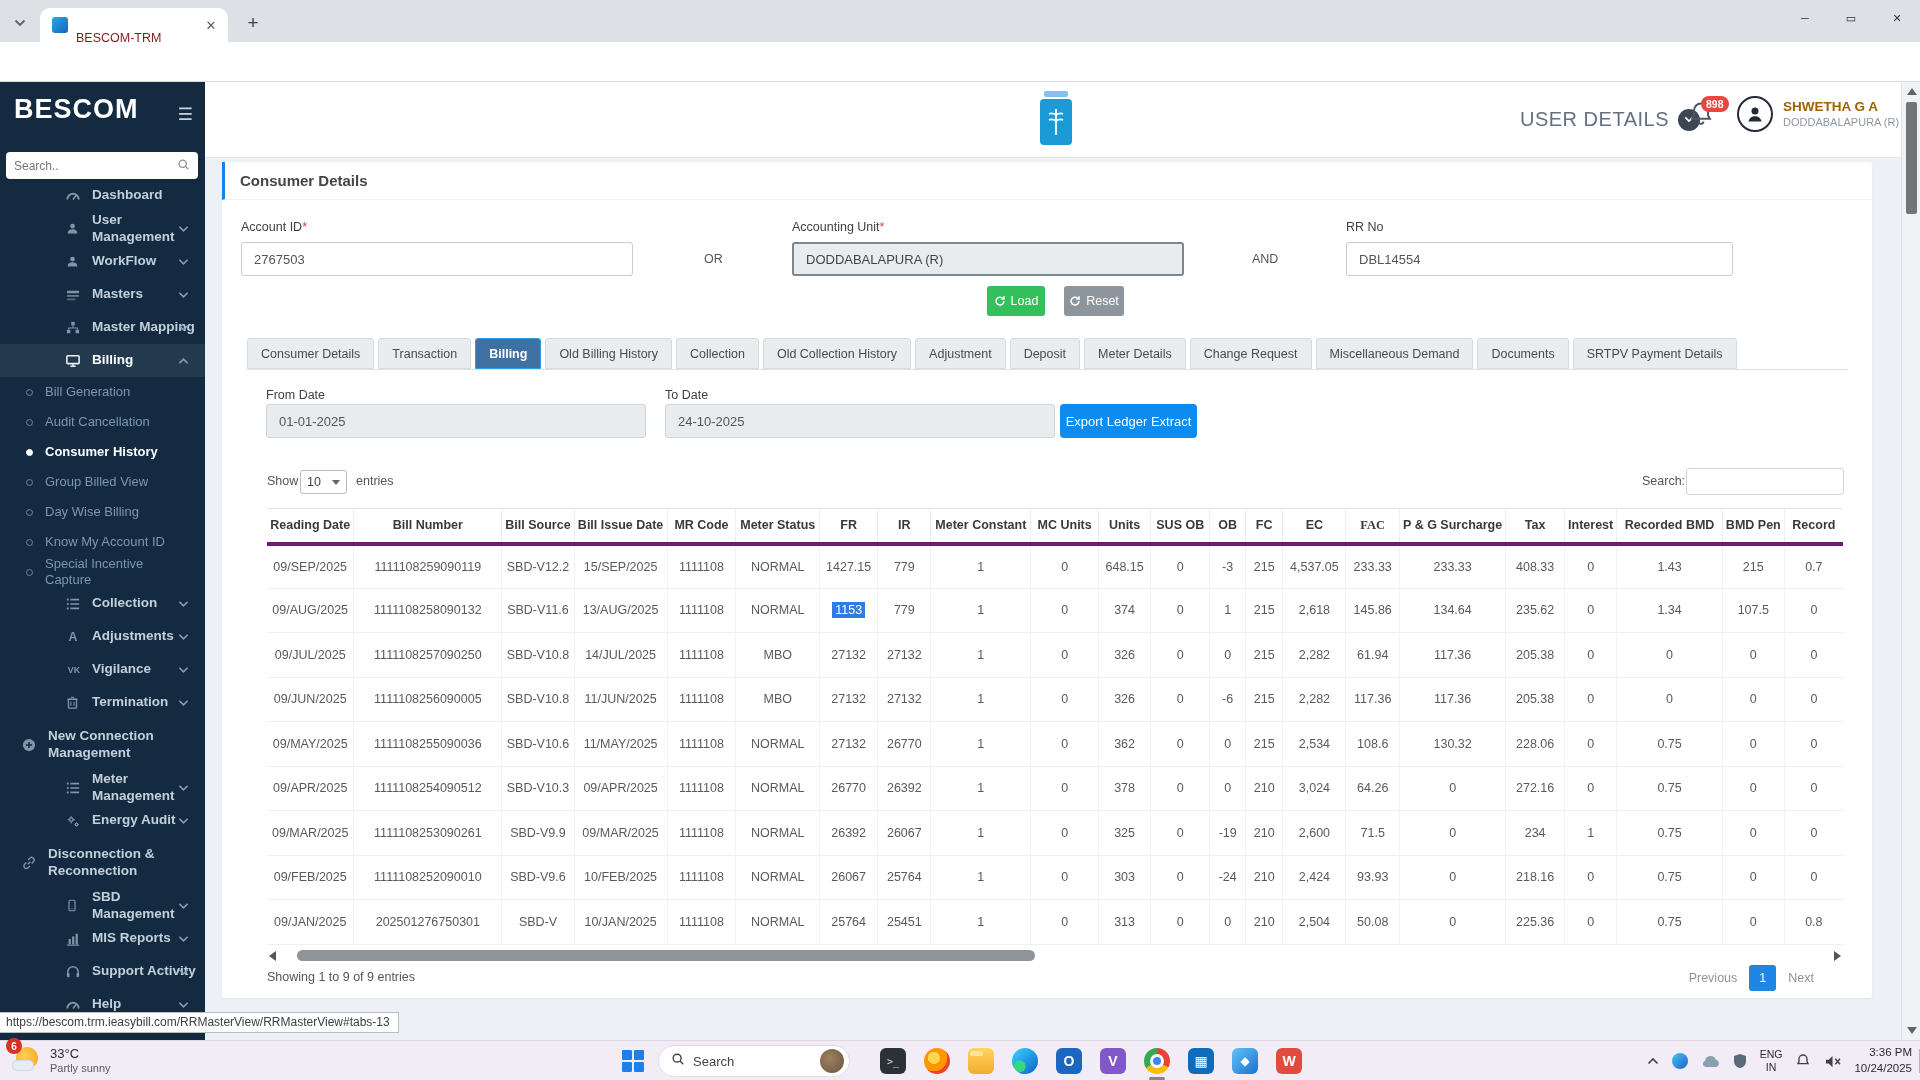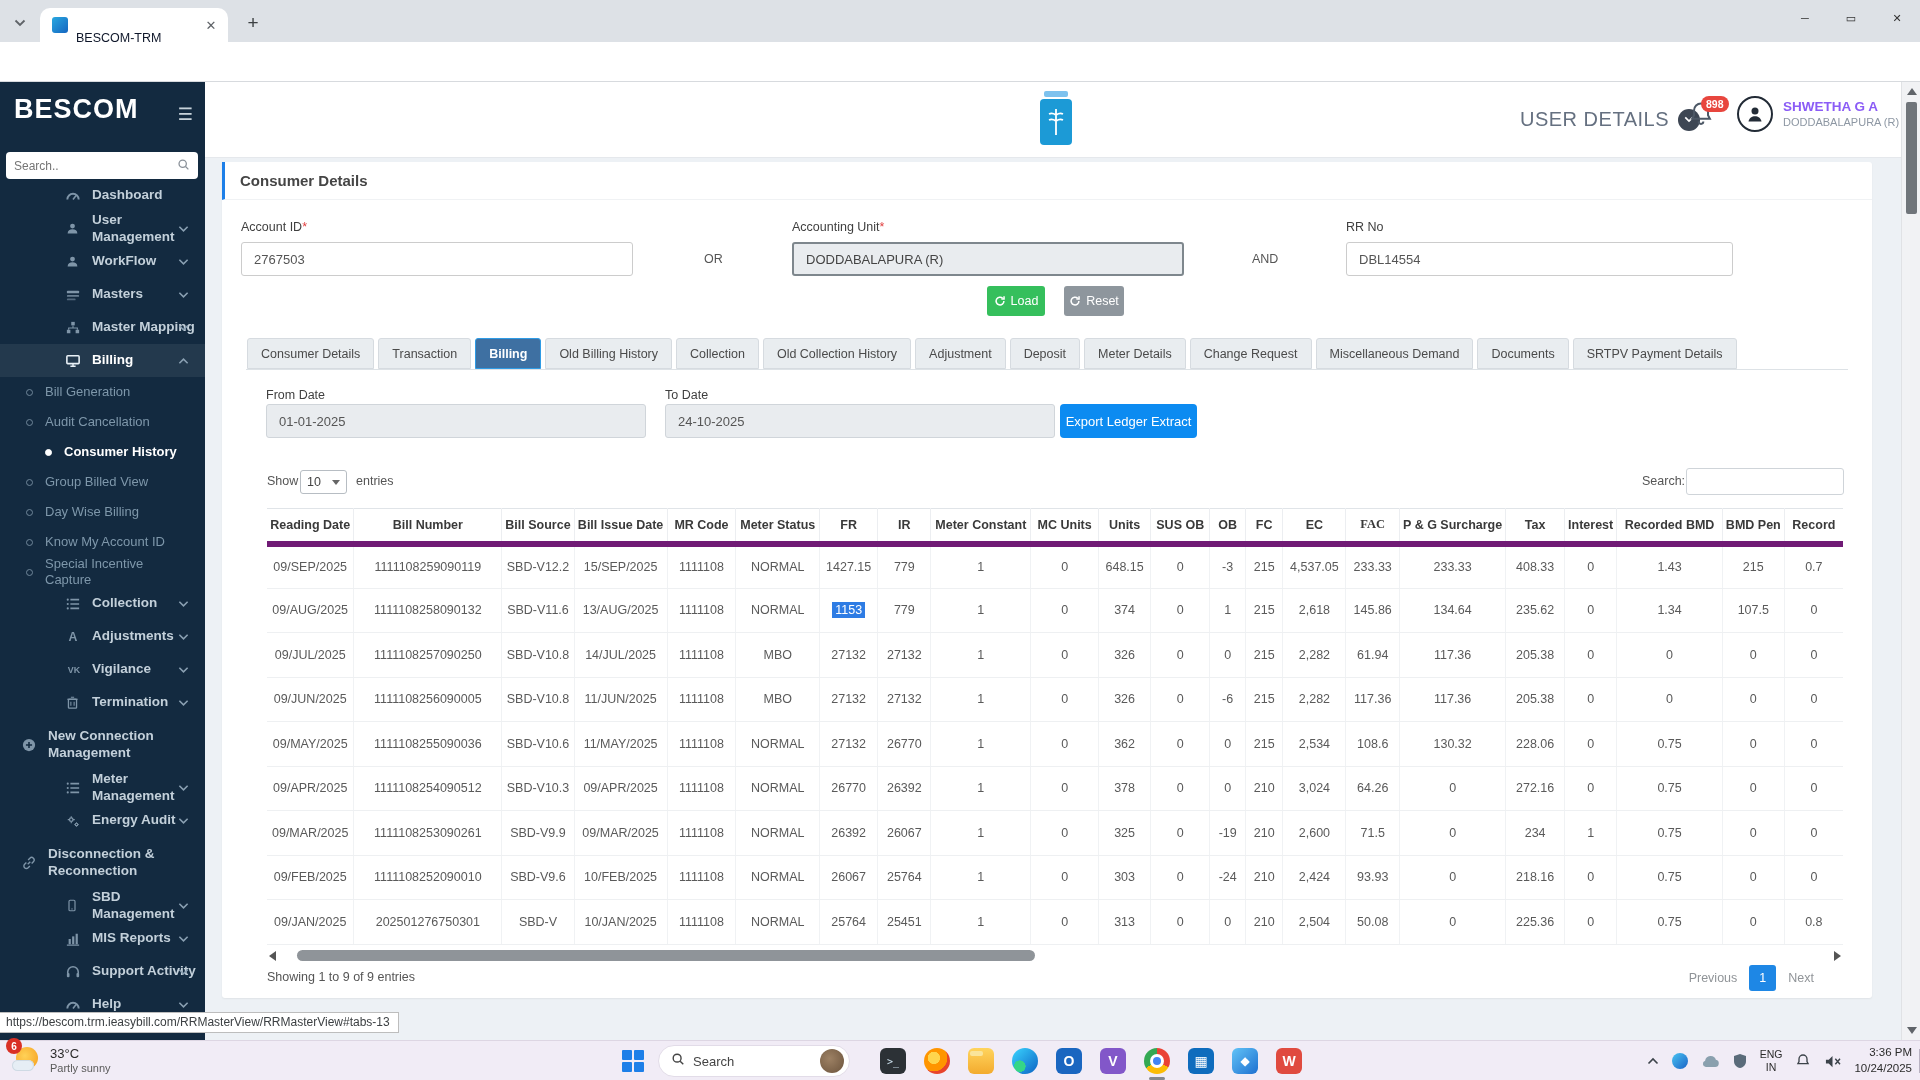--- a/index.html
+++ b/index.html
@@ -3,21 +3,21 @@
 <meta charset="utf-8">
 <style>
   * { box-sizing: border-box; margin: 0; padding: 0; }
   html,body { width:1920px; height:1080px; overflow:hidden; font-family:"Liberation Sans",sans-serif; background:#fff; }
 
   
   #tabstrip { position:absolute; left:0; top:0; width:1920px; height:42px; background:#dde1e6; }
   #tab-search { position:absolute; left:10px; top:13px; width:20px; height:20px; color:#5f6368; display:flex; align-items:center; justify-content:center; }
   #browser-tab { position:absolute; left:40px; top:8px; width:188px; height:34px; background:#fff; border-radius:10px 10px 0 0; display:flex; align-items:center; padding:0 8px 0 12px; }
   .favicon { width:16px; height:16px; border-radius:3px; background:linear-gradient(135deg,#29a8e0,#1565c0); margin-right:8px; flex:none; }
-  #tab-title { font-size:12.5px; color:#0f172a; flex:1; white-space:nowrap; overflow:hidden;margin-top:25px; }
+  #tab-title { font-size:12.5px; color:#7f1d1d; flex:1; white-space:nowrap; overflow:hidden;margin-top:25px; }
   .tab-close { color:#5f6368; font-size:13px; width:18px; height:18px; display:flex; align-items:center; justify-content:center; border-radius:50%; }
   #new-tab { position:absolute; left:240px; top:10px; width:26px; height:26px; color:#3c4043; font-size:19px; display:flex; align-items:center; justify-content:center; }
   .win-controls { position:absolute; right:0; top:0; height:36px; display:flex; }
   .win-btn { width:46px; height:36px; display:flex; align-items:center; justify-content:center; color:#333; font-size:11px; }
   #navbar { position:absolute; left:0; top:42px; width:1920px; height:40px; background:#fff; border-bottom:1px solid #d7dade; }
   .nav-ico { position:absolute; top:47px; width:28px; height:28px; display:flex; align-items:center; justify-content:center; color:#5f6368; font-size:17px; border-radius:50%; }
   #omnibox { position:absolute; left:118px; top:47px; width:1630px; height:30px; background:#eef1f4; border-radius:15px; display:flex; align-items:center; padding:0 12px; }
   #url-text { font-size:14px; color:#202124; margin-left:10px; flex:1; }
   #profile-avatar { position:absolute; left:1845px; top:48px; width:29px; height:29px; border-radius:50%; background:#e8710a; display:flex; align-items:center; justify-content:center; }
 
@@ -33,38 +33,38 @@
   .nav-item .nicon { width:16px; margin-left:22px; margin-right:10px; color:#7f95a8; display:flex; align-items:center; flex:none; }
   .nav-item .nlabel { font-size:13.5px; font-weight:600; line-height:1.25; width:122px; }
   .nav-item .chev { position:absolute; right:16px; color:#8aa0b2; display:flex; }
   .nav-item.parent { height:33px;padding-left:44px; }
   .nav-item.wrap { height:52px; }
   .nav-item.active-parent { background:rgba(255,255,255,.07); color:#fff; }
   .nav-item.active-parent .nicon { color:#e9f1f7; }
   .nav-item.sub { height:30px; color:#7e97aa; }
   .nav-item.sub .nlabel { font-size:13px; font-weight:400; }
   .nav-item.sub .bullet { width:7px; height:7px; border:1.4px solid #6f8699; border-radius:50%; margin-left:26px; margin-right:12px; flex:none; }
-  .nav-item.sub.active { color:#fff;justify-content:center; }
+  .nav-item.sub.active { color:#fff; }
   .nav-item.sub.active .nlabel { font-weight:700; }
   .nav-item.sub.active .bullet { background:#fff; border-color:#fff; }
 
   
   #main { position:absolute; left:205px; top:82px; width:1696px; height:958px; }
   #app-header { position:absolute; left:0; top:0; width:100%; height:76px; background:#fff; border-bottom:1px solid #e5e8ec; }
   #logo { position:absolute; left:835px; top:8px; width:34px; height:58px; }
   #logo .mini { position:absolute; left:4px; top:1px; width:24px; height:6px; border-radius:2px; background:#7ec2ee; }
   #logo .tag { position:absolute; left:0; top:9px; width:32px; height:46px; background:#1c9ad6; border-radius:4px; display:flex; align-items:center; justify-content:center; }
   #company-title { position:absolute; left:880px; top:28px; font-size:17.5px; font-weight:bold; color:#4c4c4c; white-space:nowrap; }
   #user-details { position:absolute; left:1315px; top:26px; font-size:20px; color:#657080; letter-spacing:.5px; display:flex; align-items:center; gap:9px; }
   .chev-circle { width:22px; height:22px; border-radius:50%; background:#3d4653; display:flex; align-items:center; justify-content:center; color:#fff; }
   #bell-wrap { position:absolute; left:1482px; top:18px; width:40px; height:44px; }
   #bell-badge { position:absolute; left:14px; top:-4px; background:#e8463e; color:#fff; font-size:10.5px; font-weight:bold; padding:2px 5px; border-radius:9px; }
   #avatar { position:absolute; left:1532px; top:14px; width:36px; height:36px; border-radius:50%; border:2px solid #222b36; display:flex; align-items:center; justify-content:center; background:#fff; }
   #user-name { position:absolute; left:1578px; top:17px; }
-  #user-name .nm { font-size:13.5px; font-weight:bold; color:#8b5cf6; }
+  #user-name .nm { font-size:13.5px; font-weight:bold; color:#a16207; }
   #user-name .dv { font-size:11px; color:#8d97a3; margin-top:2px; }
 
   #content { position:absolute; left:0; top:76px; width:100%; height:882px; background:#edf1f5; }
   #card { position:absolute; left:17px; top:4px; width:1650px; height:836px; background:#fff; border-radius:3px; box-shadow:0 1px 2px rgba(0,0,0,.06); }
   #card-title { position:absolute; left:0; top:0; width:100%; height:38px; line-height:38px; padding-left:15px; font-size:15px; font-weight:bold; color:#454545; border-left:3px solid #1d7fe8; border-bottom:1px solid #f0f2f4; }
   .flabel { position:absolute; font-size:12.5px; color:#3f3f3f; }
   .req { color:#e03e3e; }
   .finput { position:absolute; height:34px; border:1px solid #ccc; border-radius:3px; font-size:13px; color:#555; padding:0 12px; font-family:inherit; outline:none; background:#fff; }
   .finput.gray { background:#e9ecef; border-color:#d0d5da; }
   .finput.focused { background:#e9ecef; border:2px solid #7e878d; color:#444; }
@@ -80,21 +80,21 @@
 
   #btn-export { left:838px; top:242px; width:137px; height:34px; background:#0c8bf1; border-radius:4px; font-size:13px; }
 
   .small-txt { position:absolute; font-size:12.5px; color:#555; }
   #page-select { position:absolute; left:78px; top:308px; width:47px; height:24px; border:1px solid #b7bdc3; border-radius:3px; font-size:12.5px; color:#444; display:flex; align-items:center; justify-content:space-between; padding:0 6px; }
   #page-select .car { width:0; height:0; border-left:4px solid transparent; border-right:4px solid transparent; border-top:5px solid #666; }
   #tbl-search-input { position:absolute; left:1464px; top:306px; width:158px; height:27px; border:1px solid #cfd4d9; border-radius:3px; font-size:13px; padding:0 8px; font-family:inherit; outline:none; color:#555; }
 
   #table-clip { position:absolute; left:45px; top:346px; width:1576px; height:437px; overflow:hidden; }
   table { border-collapse:collapse; table-layout:fixed; }
-  th { height:35px; font-size:12.5px; color:#3a3a3a; font-weight:bold; border-top:1px solid #e0e4e8; border-bottom:6px solid #701a75; border-right:1px solid #eceef1; text-align:center; padding:0 3px; white-space:nowrap; overflow:hidden; background:#fff; }
+  th { height:35px; font-size:12.5px; color:#3a3a3a; font-weight:bold; border-top:1px solid #e0e4e8; border-bottom:4px solid #701a75; border-right:1px solid #eceef1; text-align:center; padding:0 3px; white-space:nowrap; overflow:hidden; background:#fff; }
   td { height:44.5px; font-size:12.5px; color:#5a5a5a; text-align:center; border-bottom:1px solid #eef0f2; border-right:1px solid #f0f2f4; padding:0 3px; white-space:nowrap; overflow:hidden; }
   th:last-child, td:last-child { border-right:none; }
   .hl { background:#2e7ce4; color:#fff; padding:1px 3px; }
 
   #hscroll { position:absolute; left:45px; top:788px; width:1576px; height:12px; }
   #hthumb { position:absolute; left:30px; top:0; width:738px; height:11px; background:#8f9499; border-radius:6px; }
   .harrow { position:absolute; top:1px; width:0; height:0; border-top:5px solid transparent; border-bottom:5px solid transparent; }
   #harrow-left { left:2px; border-right:7px solid #555; }
   #harrow-right { right:2px; border-left:7px solid #555; }
 

